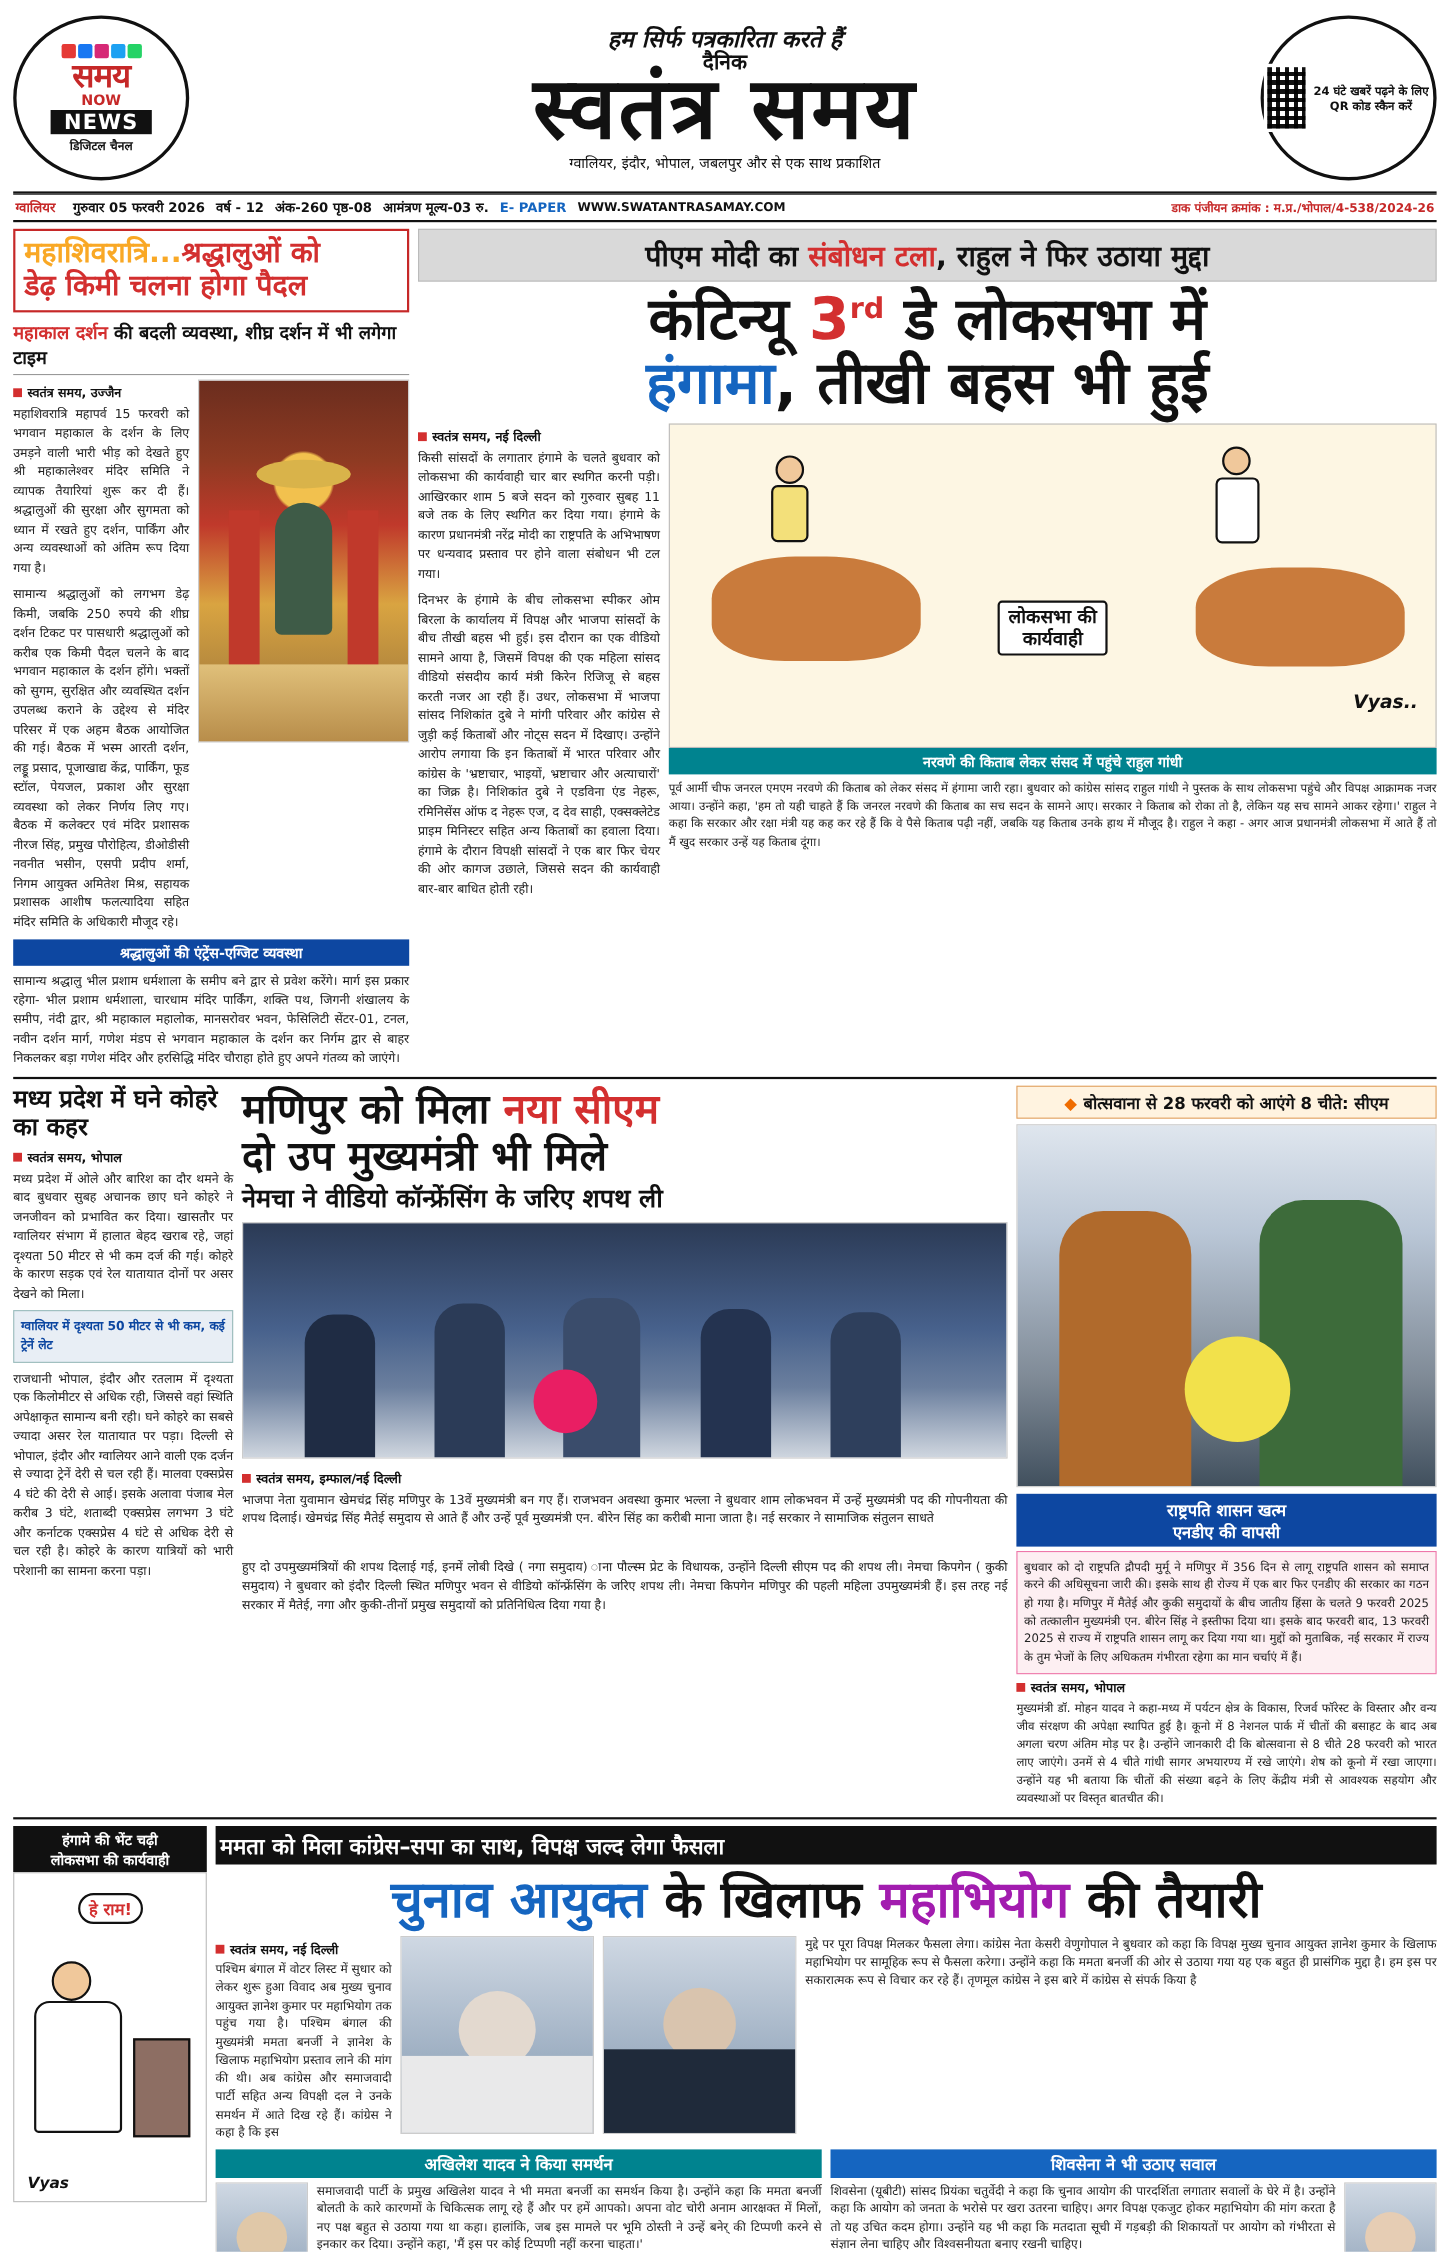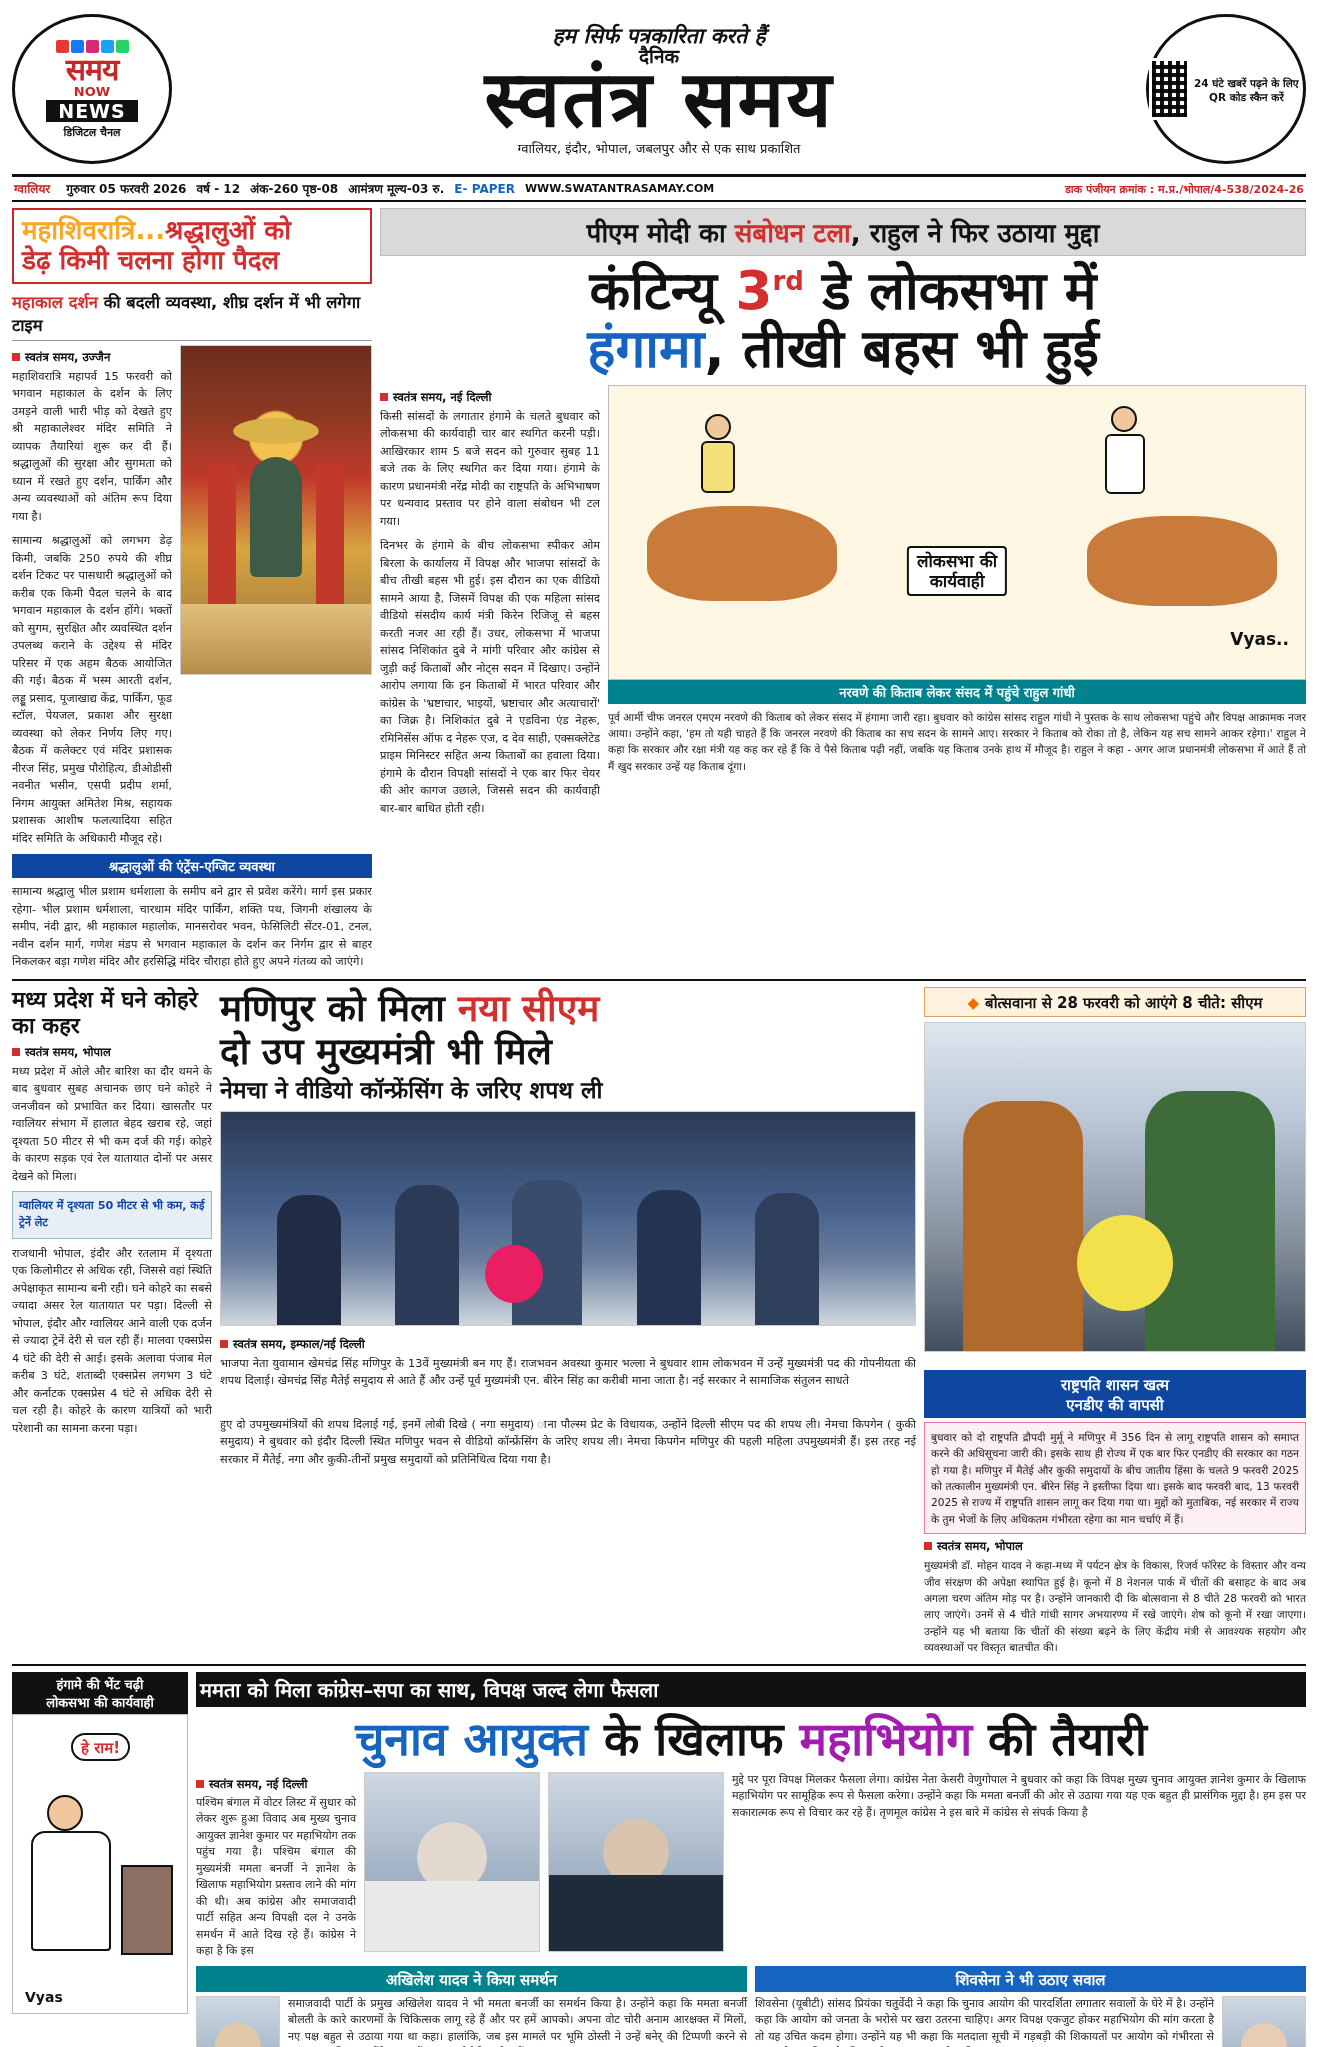--- a/index.html
+++ b/index.html
@@ -154,21 +154,21 @@
   
   .cartoon {
     background:#fdf6e3; border:1px solid #bbb; position:relative;
     overflow:hidden;
   }
   .horse { position:absolute; background:#c97b3c; border-radius:40% 45% 35% 35%; }
   .cartoon-label {
     position:absolute; background:#fff; border:2px solid #111; border-radius:4px;
     font-size:17px; font-weight:bold; padding:3px 8px; text-align:center; line-height:1.2;
   }
-  .sign { position:absolute; font-weight:bold; font-size:17px; }
+  .sign { position:absolute; font-style:italic; font-weight:bold; font-size:17px; }
 
   
   .mid-section { display:flex; gap:8px; margin-top:8px; border-top:2px solid #111; padding-top:6px;}
   .mid-left { width: 200px; flex:0 0 200px; }
   .mid-center { flex:1; }
   .mid-right { width: 382px; flex:0 0 382px; }
 
   .box-head-2 { font-size:22px; font-weight:bold; line-height:1.2; }
   .gray-inset {
     background:#e8eef5; border:1px solid #9bb; padding:6px; font-size:11.2px;
@@ -398,21 +398,21 @@
       </div>
     </div>
 
     <div class="mid-right">
       <div class="orange-band">बोत्सवाना से 28 फरवरी को आएंगे 8 चीते: सीएम</div>
       <div class="photo ph ph-hand" style="height:330px;margin-top:5px;">
         <div style="position:absolute;left:10%;bottom:0;width:120px;height:250px;background:#b06a2c;border-radius:40px 40px 0 0;"></div>
         <div style="position:absolute;right:8%;bottom:0;width:130px;height:260px;background:#3d6b3a;border-radius:40px 40px 0 0;"></div>
         <div class="ph-flower" style="left:40%;bottom:40px;width:96px;height:96px;background:#f2e14b;"></div>
       </div>
-      <div class="two-col" style="margin-top:18px;">
+      <div class="two-col" style="margin-top:6px;">
         <div style="flex:1;">
           <div class="box-blue-head">
             <span>राष्ट्रपति शासन खत्म</span><br>
             <span>एनडीए की वापसी</span>
           </div>
           <div class="tint-box body-text" style="font-size:10.6px;margin-top:4px;">बुधवार को दो राष्ट्रपति द्रौपदी मुर्मू ने मणिपुर में 356 दिन से लागू राष्ट्रपति शासन को समाप्त करने की अधिसूचना जारी की। इसके साथ ही रोज्य में एक बार फिर एनडीए की सरकार का गठन हो गया है। मणिपुर में मैतेई और कुकी समुदायों के बीच जातीय हिंसा के चलते 9 फरवरी 2025 को तत्कालीन मुख्यमंत्री एन. बीरेन सिंह ने इस्तीफा दिया था। इसके बाद फरवरी बाद, 13 फरवरी 2025 से राज्य में राष्ट्रपति शासन लागू कर दिया गया था। मुद्दों को मुताबिक, नई सरकार में राज्य के तुम भेजों के लिए अधिकतम गंभीरता रहेगा का मान चर्चाएं में हैं।</div>
         </div>
       </div>
       <div class="byline">स्वतंत्र समय, भोपाल</div>
       <div class="body-text" style="font-size:10.6px;">मुख्यमंत्री डॉ. मोहन यादव ने कहा-मध्य में पर्यटन क्षेत्र के विकास, रिजर्व फॉरेस्ट के विस्तार और वन्य जीव संरक्षण की अपेक्षा स्थापित हुई है। कूनो में 8 नेशनल पार्क में चीतों की बसाहट के बाद अब अगला चरण अंतिम मोड़ पर है। उन्होंने जानकारी दी कि बोत्सवाना से 8 चीते 28 फरवरी को भारत लाए जाएंगे। उनमें से 4 चीते गांधी सागर अभयारण्य में रखे जाएंगे। शेष को कूनो में रखा जाएगा। उन्होंने यह भी बताया कि चीतों की संख्या बढ़ने के लिए केंद्रीय मंत्री से आवश्यक सहयोग और व्यवस्थाओं पर विस्तृत बातचीत की।</div>

